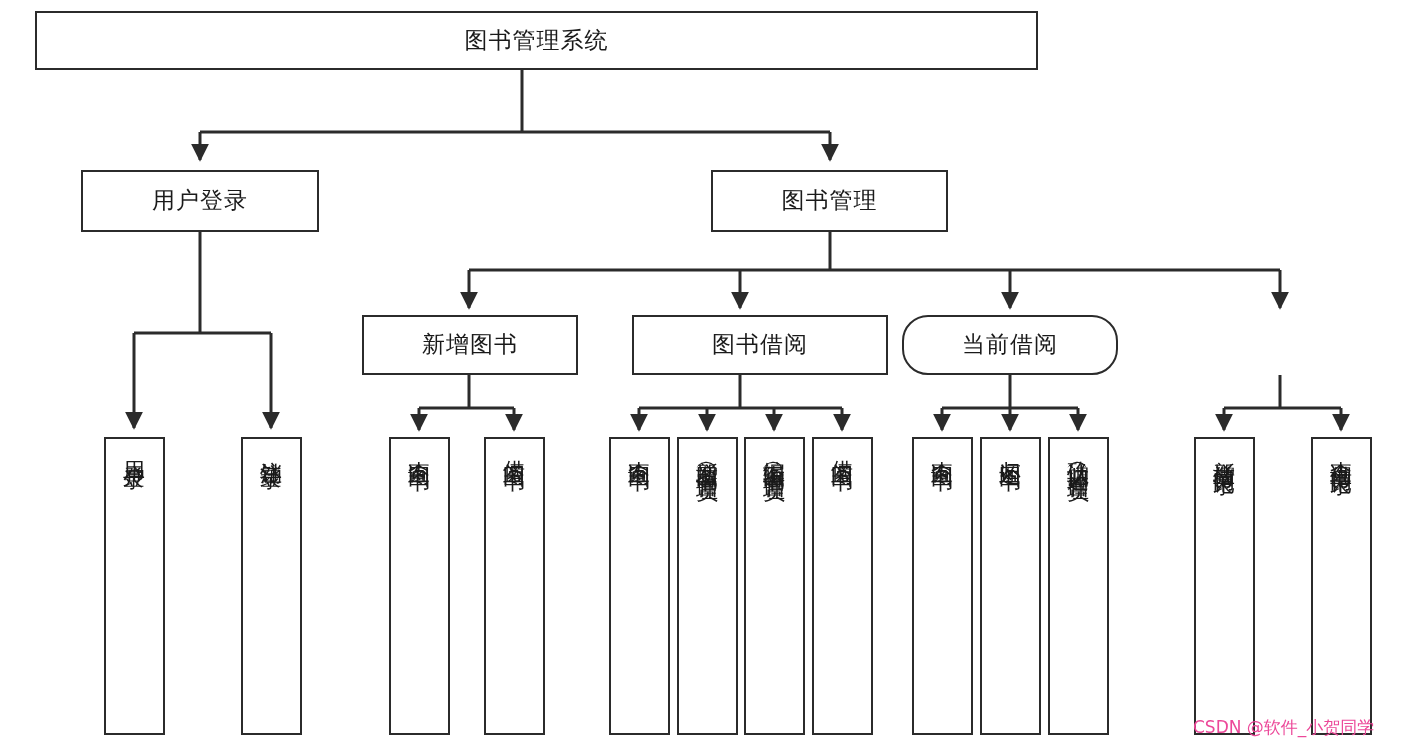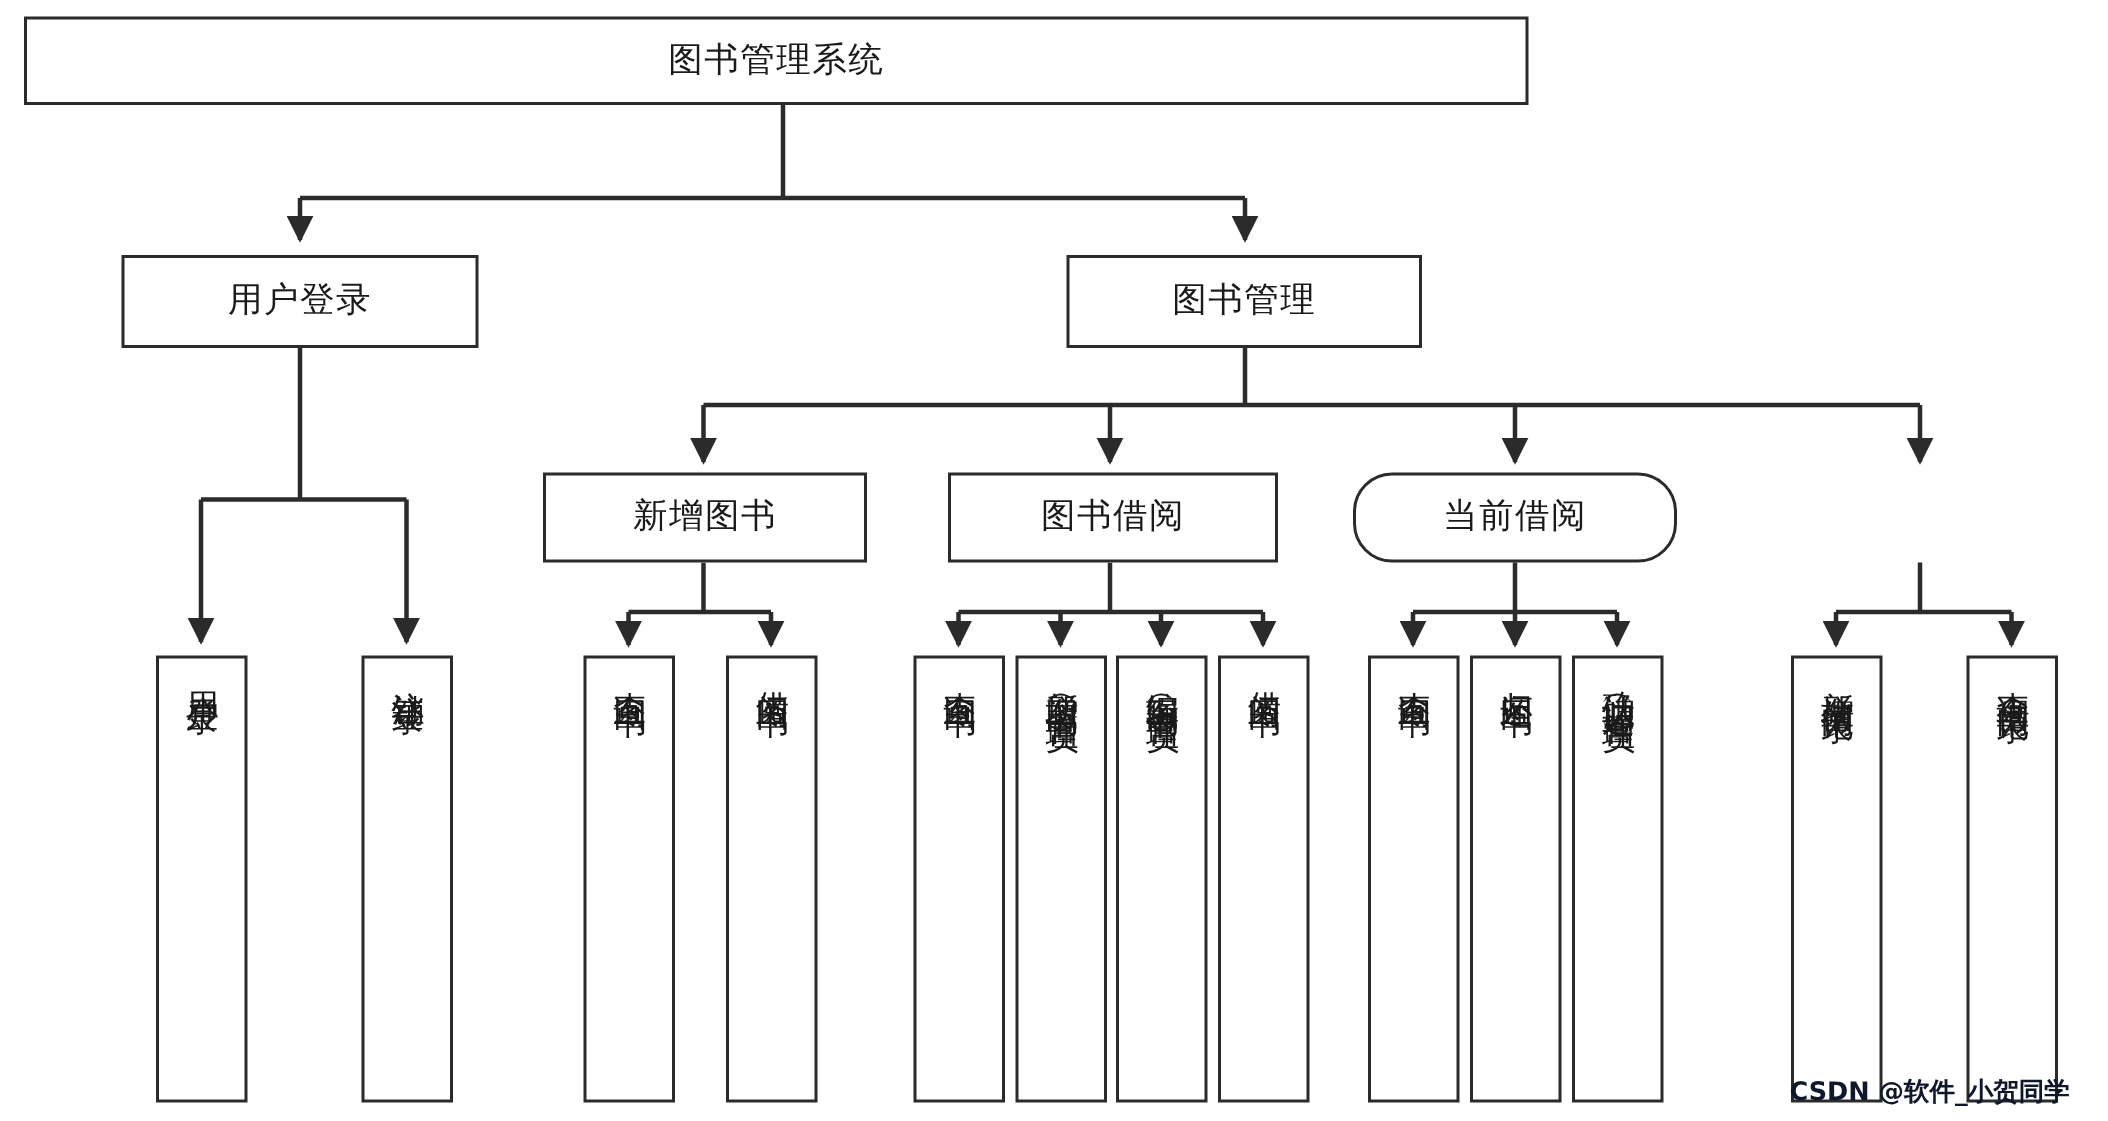--- a/index.html
+++ b/index.html
@@ -56,25 +56,24 @@
   .node.vert .label {
     writing-mode: vertical-rl;
     text-orientation: upright;
     font-size: 22px;
     line-height: 1.05;
     letter-spacing: 3px;
     white-space: normal;
   }
   .watermark {
     position: absolute;
-    color: #0f172a;
+    color: #ec4899;
     font-size: 17px;
     white-space: nowrap;
     user-select: none;
-    font-weight: bold;
   }
 </style>
 </head>
 <body>
 
 <div id="canvas">
 
   <svg class="edges" viewBox="0 0 1405 747" xmlns="http://www.w3.org/2000/svg">
     <defs>
       <marker id="arrow" viewBox="0 0 10 10" refX="9" refY="5" markerWidth="6" markerHeight="6" orient="auto-start-reverse">
@@ -118,35 +117,35 @@
       <path d="M 1010 408 L 1010 430" marker-end="url(#arrow)"></path>
       <path d="M 1078 408 L 1078 430" marker-end="url(#arrow)"></path>
 
       <path d="M 1280 375 L 1280 408"></path>
       <path d="M 1224 408 L 1341 408"></path>
       <path d="M 1224 408 L 1224 430" marker-end="url(#arrow)"></path>
       <path d="M 1341 408 L 1341 430" marker-end="url(#arrow)"></path>
     </g>
   </svg>
 
-  <div class="node horiz" style="left:16px; top:11px; width:1003px; height:59px;">
+  <div class="node horiz" style="left:35px; top:11px; width:1003px; height:59px;">
     <span class="label">图书管理系统</span>
   </div>
 
   <div class="node horiz" style="left:81px; top:170px; width:238px; height:62px;">
     <span class="label">用户登录</span>
   </div>
   <div class="node horiz" style="left:711px; top:170px; width:237px; height:62px;">
     <span class="label">图书管理</span>
   </div>
 
   <div class="node horiz" style="left:362px; top:315px; width:216px; height:60px;">
     <span class="label">新增图书</span>
   </div>
-  <div class="node horiz" style="left:632px; top:315px; width:220px; height:60px;">
+  <div class="node horiz" style="left:632px; top:315px; width:256px; height:60px;">
     <span class="label">图书借阅</span>
   </div>
   <div class="node horiz" style="left:902px; top:315px; width:216px; height:60px;border-radius:26px;">
     <span class="label">当前借阅</span>
   </div>
 
   <div class="node vert" style="left:104px; top:437px; width:61px; height:298px;">
     <span class="label">用户登录</span>
   </div>
   <div class="node vert" style="left:241px; top:437px; width:61px; height:298px;">

